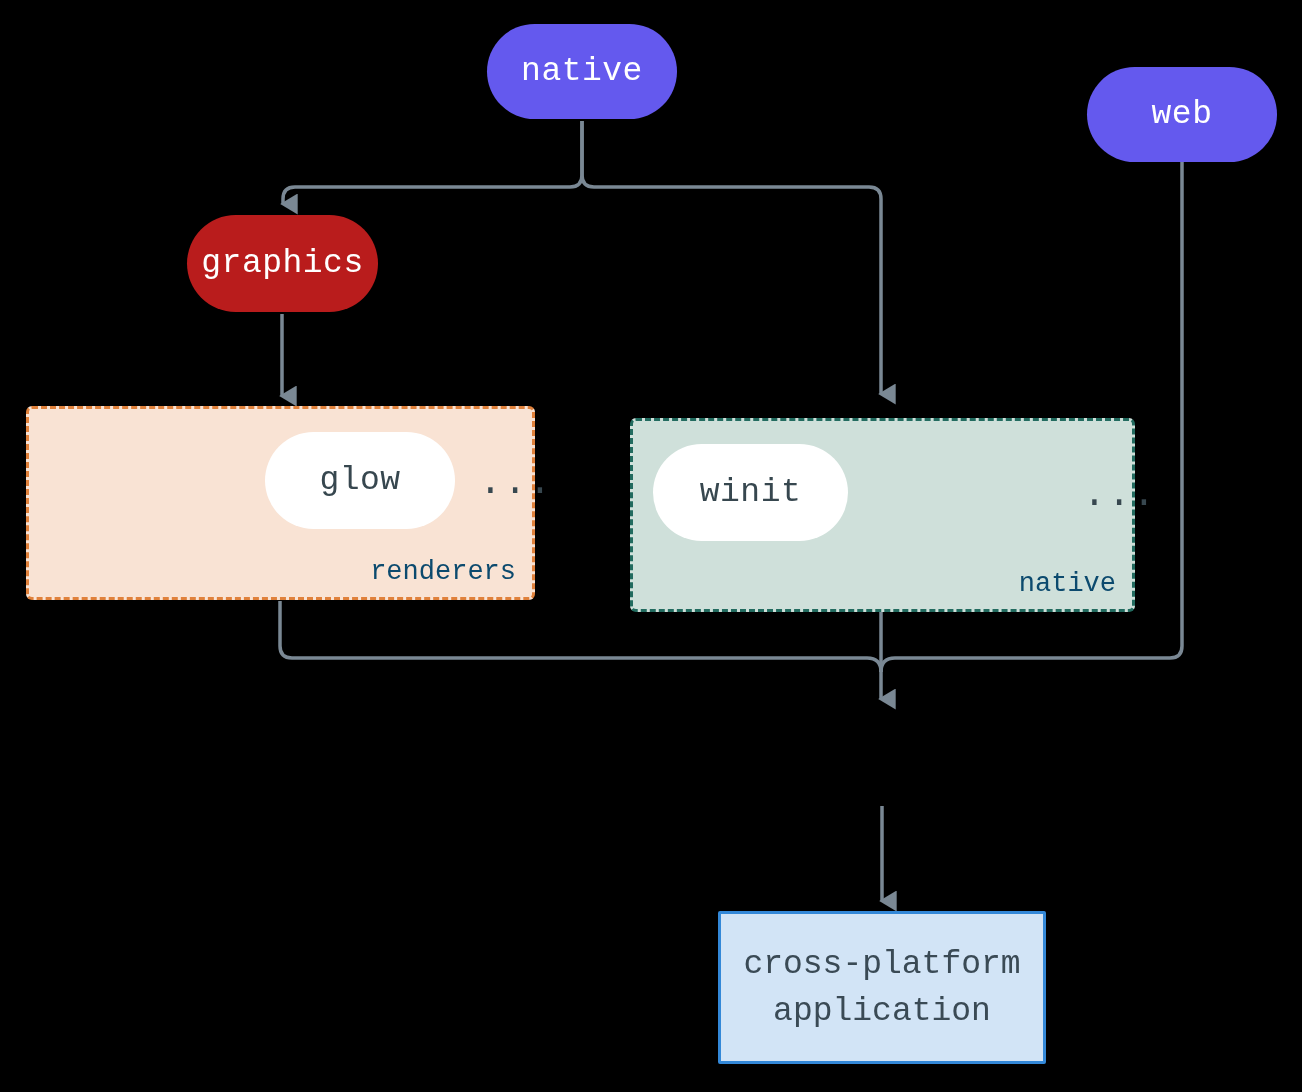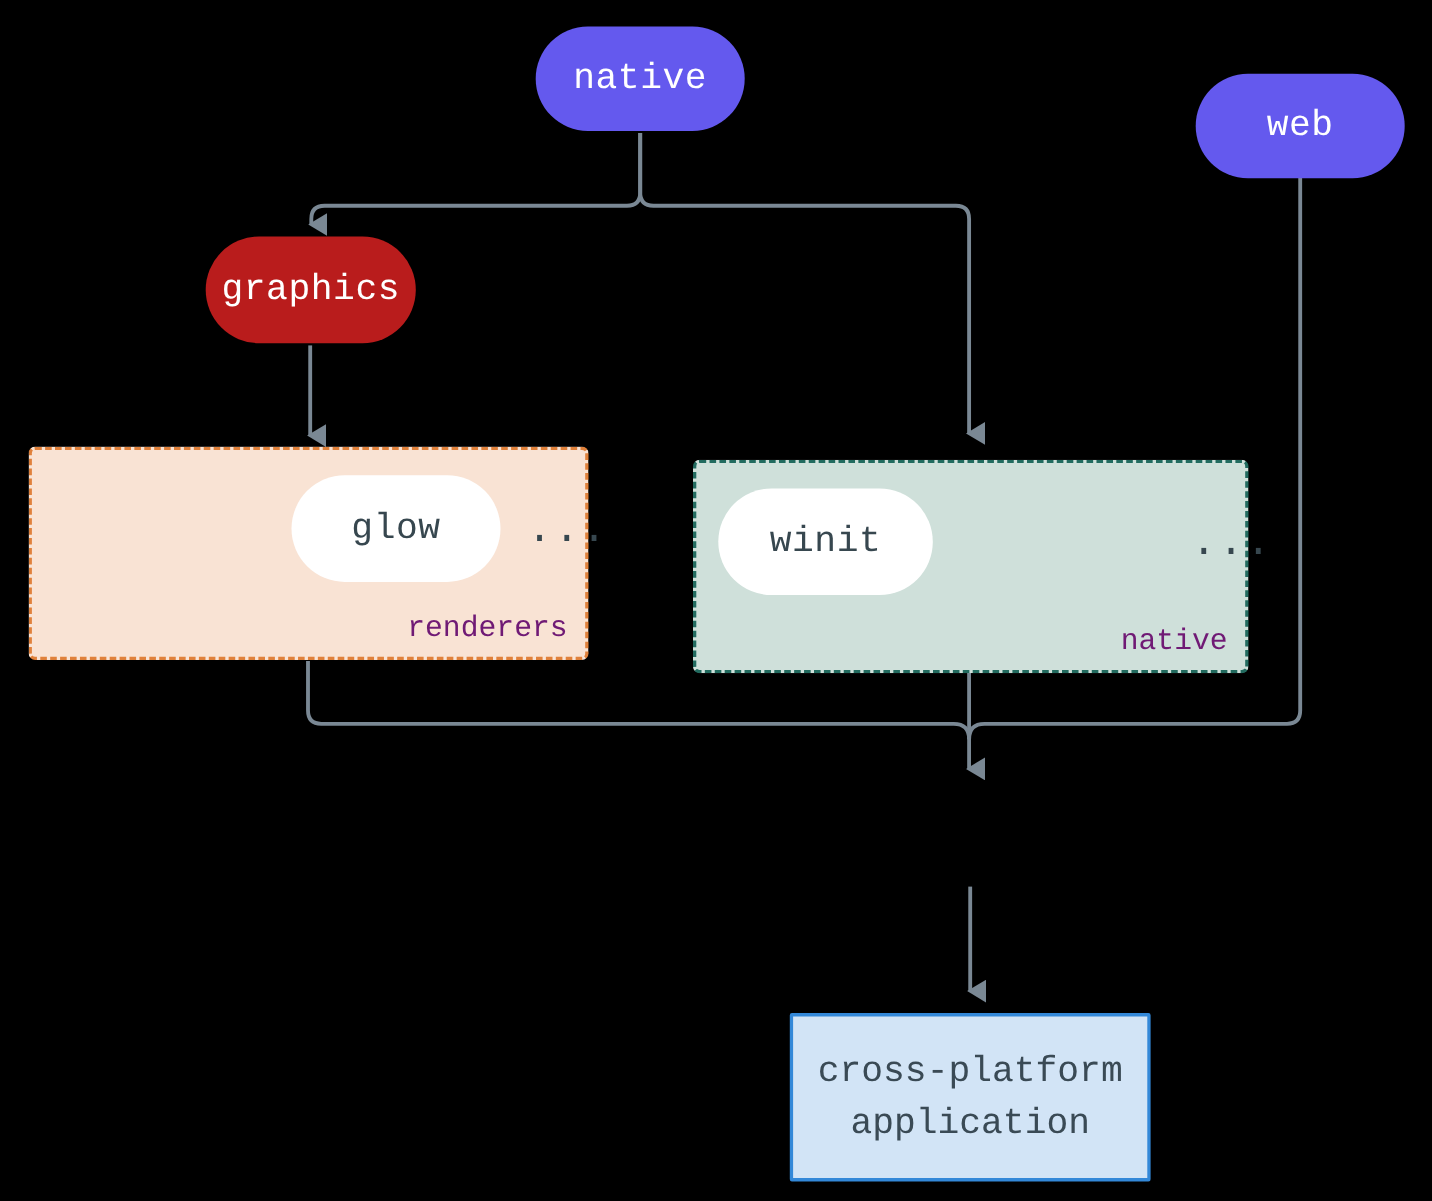--- a/index.html
+++ b/index.html
@@ -58,40 +58,39 @@
     position: absolute;
     left: 450px; top: 52px;
     font-size: 38px;
     letter-spacing: 2px;
     color: #37474F;
   }
   .group-label {
     position: absolute;
     right: 16px; bottom: 10px;
     font-size: 27px;
-    color: #701a75;
+    color: #0c4a6e;
     text-align: center;
   }
 
   .app-box {
     position: absolute;
     left: 718px; top: 911px; width: 328px; height: 153px;
     box-sizing: border-box;
     background: #D2E4F6;
     border: 3px solid #3388D8;
     border-radius: 2px;
     display: flex;
     align-items: center;
     justify-content: center;
     text-align: center;
     font-size: 33px;
     line-height: 47px;
     color: #3A4A55;
     white-space: pre-line;
-    margin-top: 10px;
   }
 </style>
 </head>
 <body>
 
 <div class="canvas">
 
   <svg class="wires" viewBox="0 0 1302 1092">
     <defs>
       <marker id="arrow" markerWidth="6" markerHeight="5" refX="3" refY="4.2" orient="auto" markerUnits="strokeWidth">

